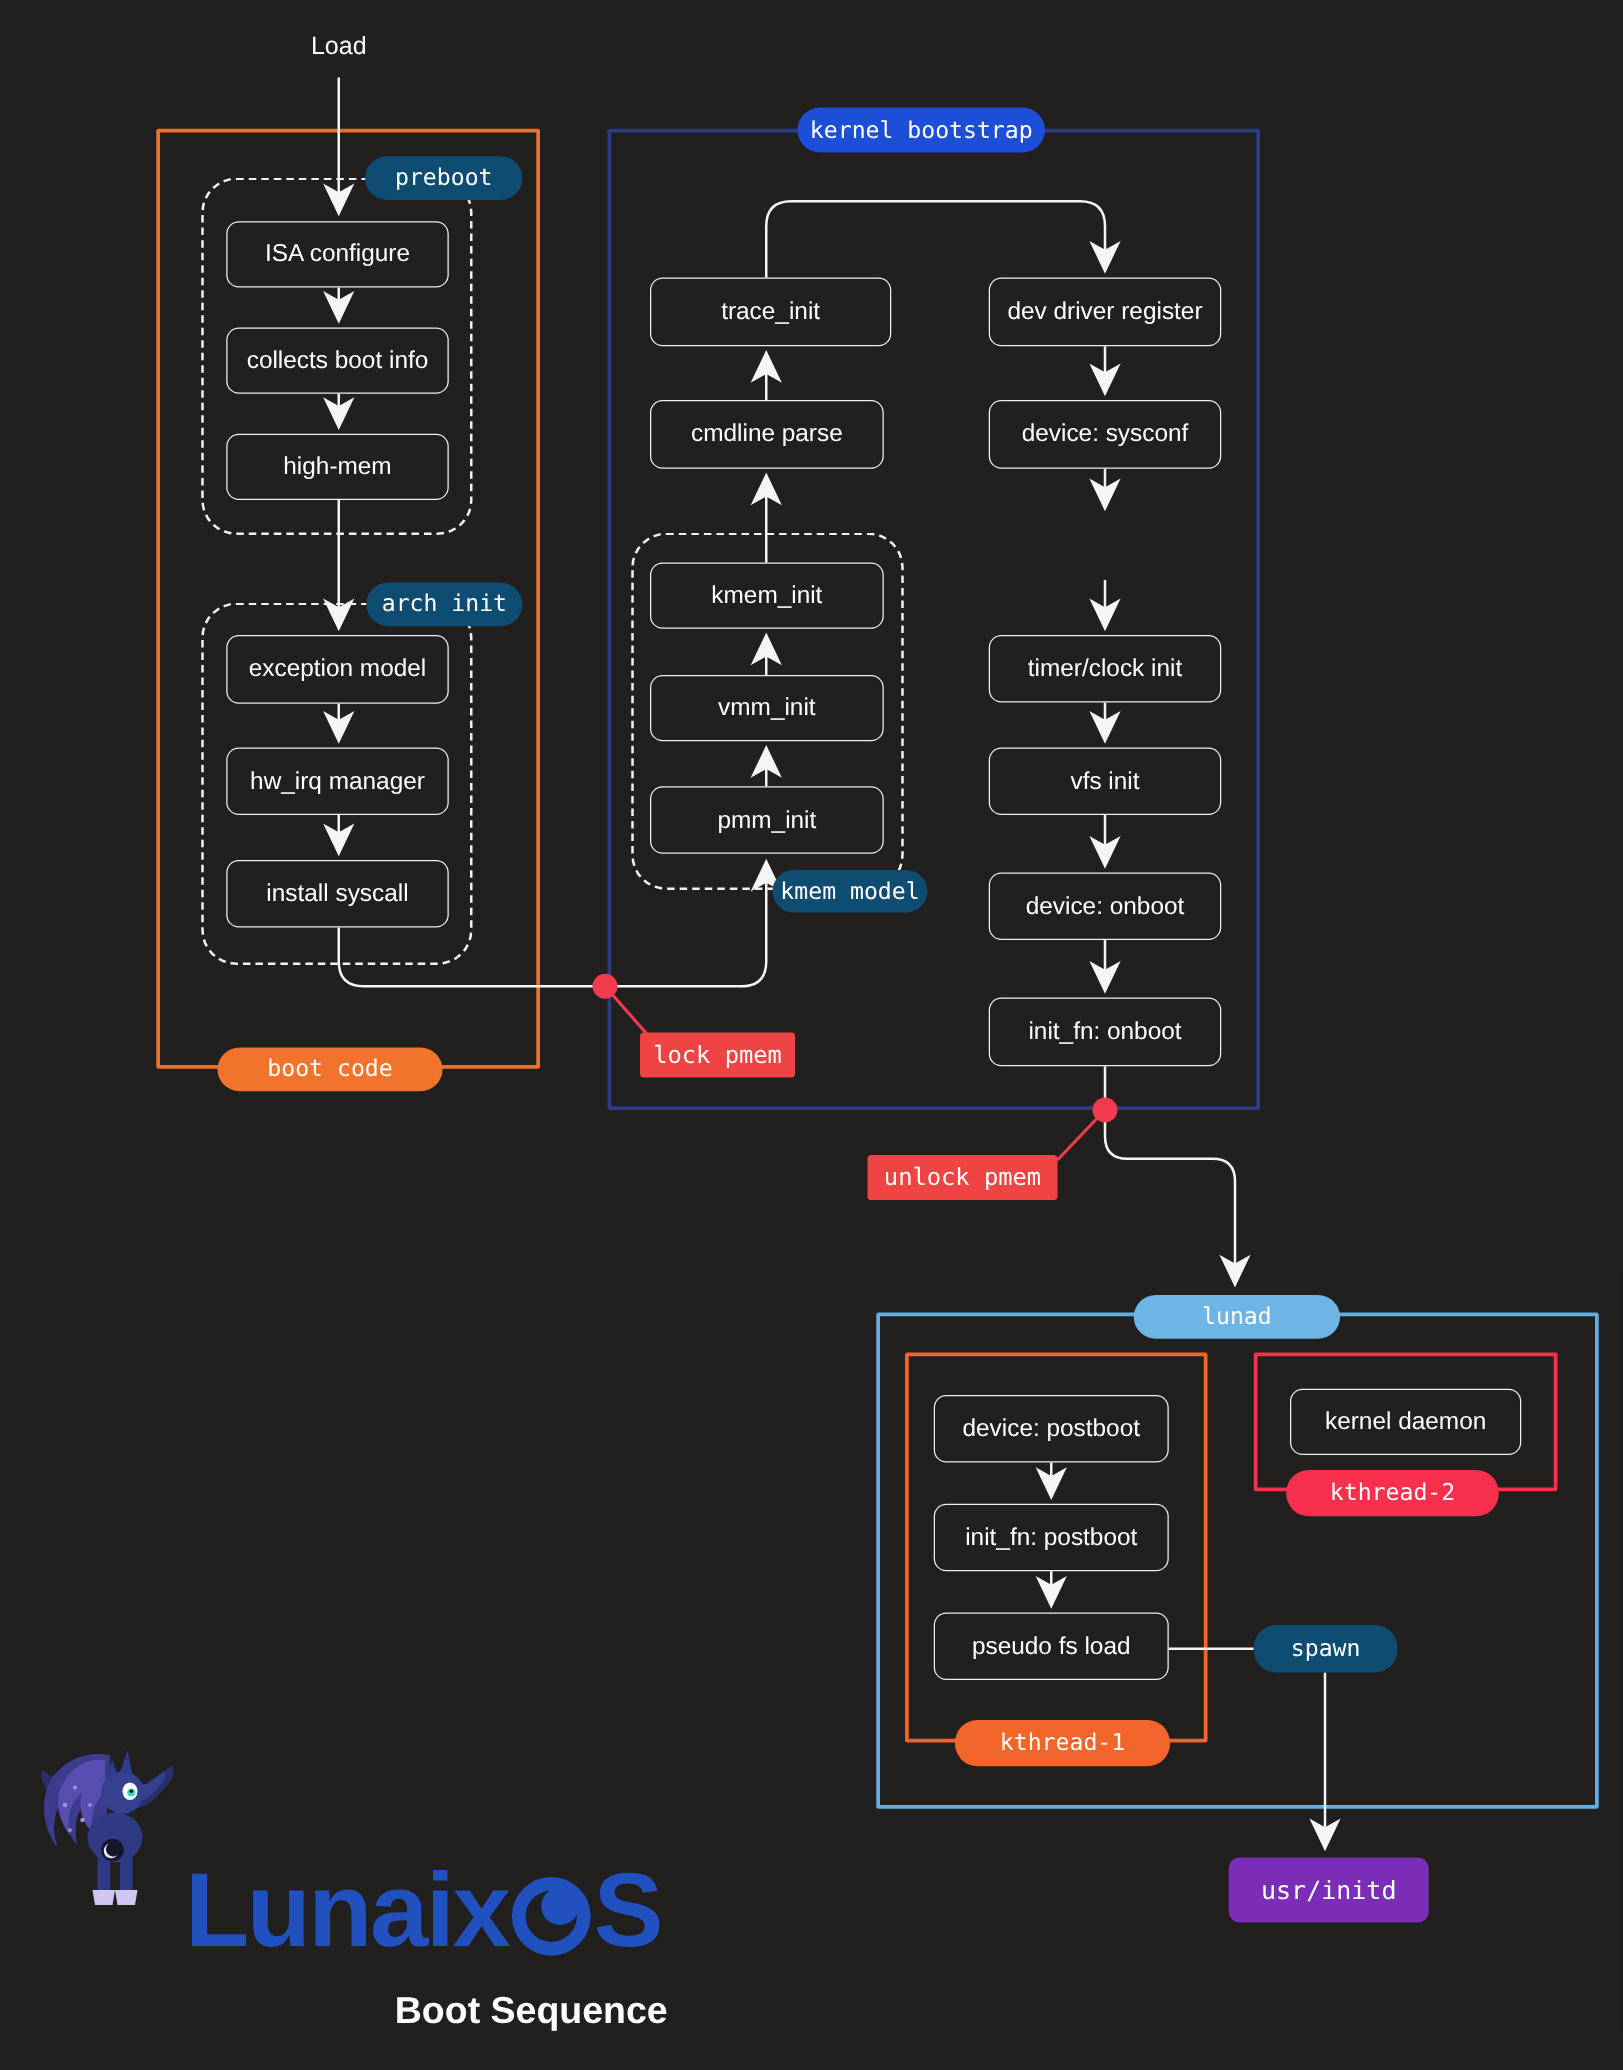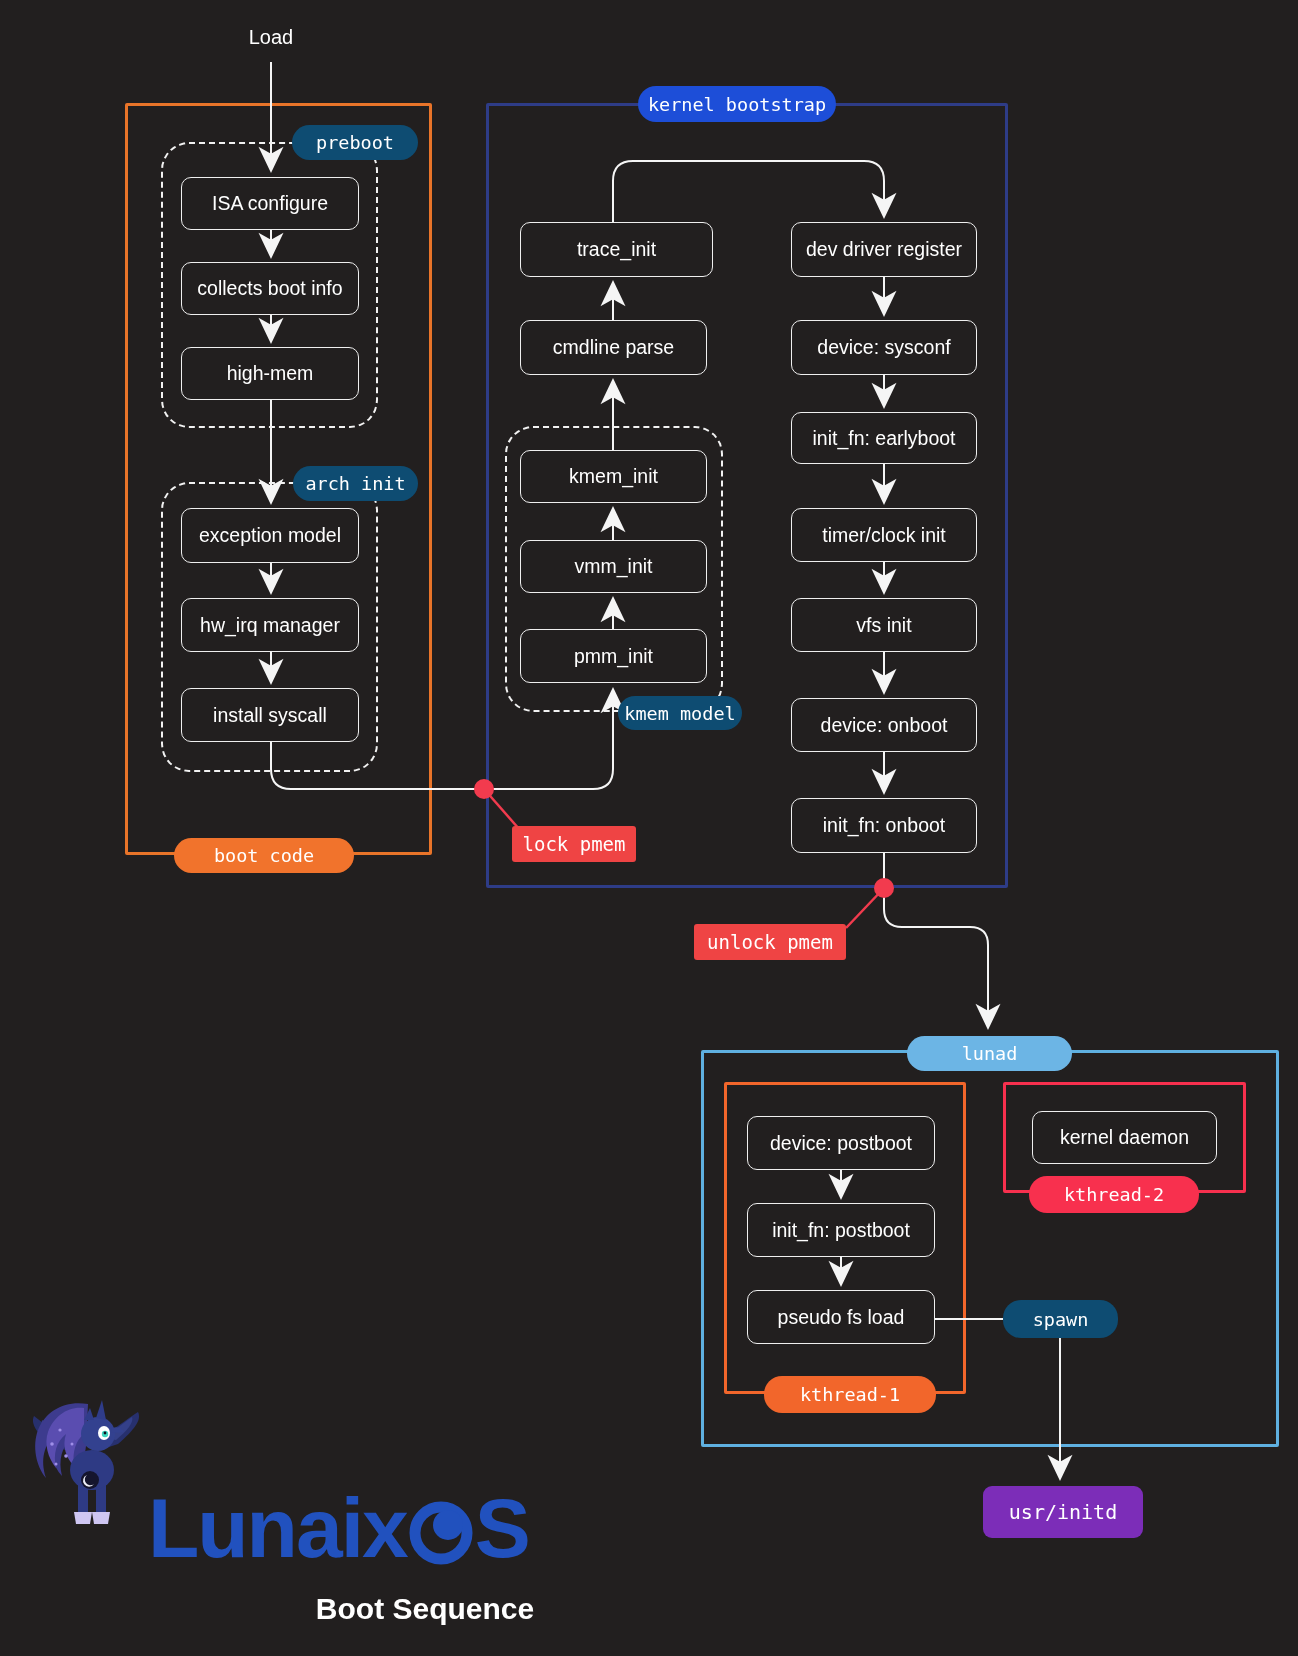--- a/index.html
+++ b/index.html
@@ -111,21 +111,20 @@
   <div class="node" style="left:181px;top:688px;width:178px;height:54px;">install syscall</div>
 
   <div class="node" style="left:520px;top:222px;width:193px;height:55px;">trace_init</div>
   <div class="node" style="left:520px;top:320px;width:187px;height:55px;">cmdline parse</div>
   <div class="node" style="left:520px;top:450px;width:187px;height:53px;">kmem_init</div>
   <div class="node" style="left:520px;top:540px;width:187px;height:53px;">vmm_init</div>
   <div class="node" style="left:520px;top:629px;width:187px;height:54px;">pmm_init</div>
 
   <div class="node" style="left:791px;top:222px;width:186px;height:55px;">dev driver register</div>
   <div class="node" style="left:791px;top:320px;width:186px;height:55px;text-align:right;">device: sysconf</div>
-  <div class="node" style="left:791px;top:412px;width:186px;height:52px;">init_fn: earlyboot</div>
   <div class="node" style="left:791px;top:508px;width:186px;height:54px;">timer/clock init</div>
   <div class="node" style="left:791px;top:598px;width:186px;height:54px;">vfs init</div>
   <div class="node" style="left:791px;top:698px;width:186px;height:54px;">device: onboot</div>
   <div class="node" style="left:791px;top:798px;width:186px;height:55px;">init_fn: onboot</div>
 
   <div class="node" style="left:747px;top:1203px;width:188px;height:54px;">init_fn: postboot</div>
   <div class="node" style="left:747px;top:1116px;width:188px;height:54px;">device: postboot</div>
   <div class="node" style="left:747px;top:1290px;width:188px;height:54px;">pseudo fs load</div>
   <div class="node" style="left:1032px;top:1111px;width:185px;height:53px;">kernel daemon</div>
 

